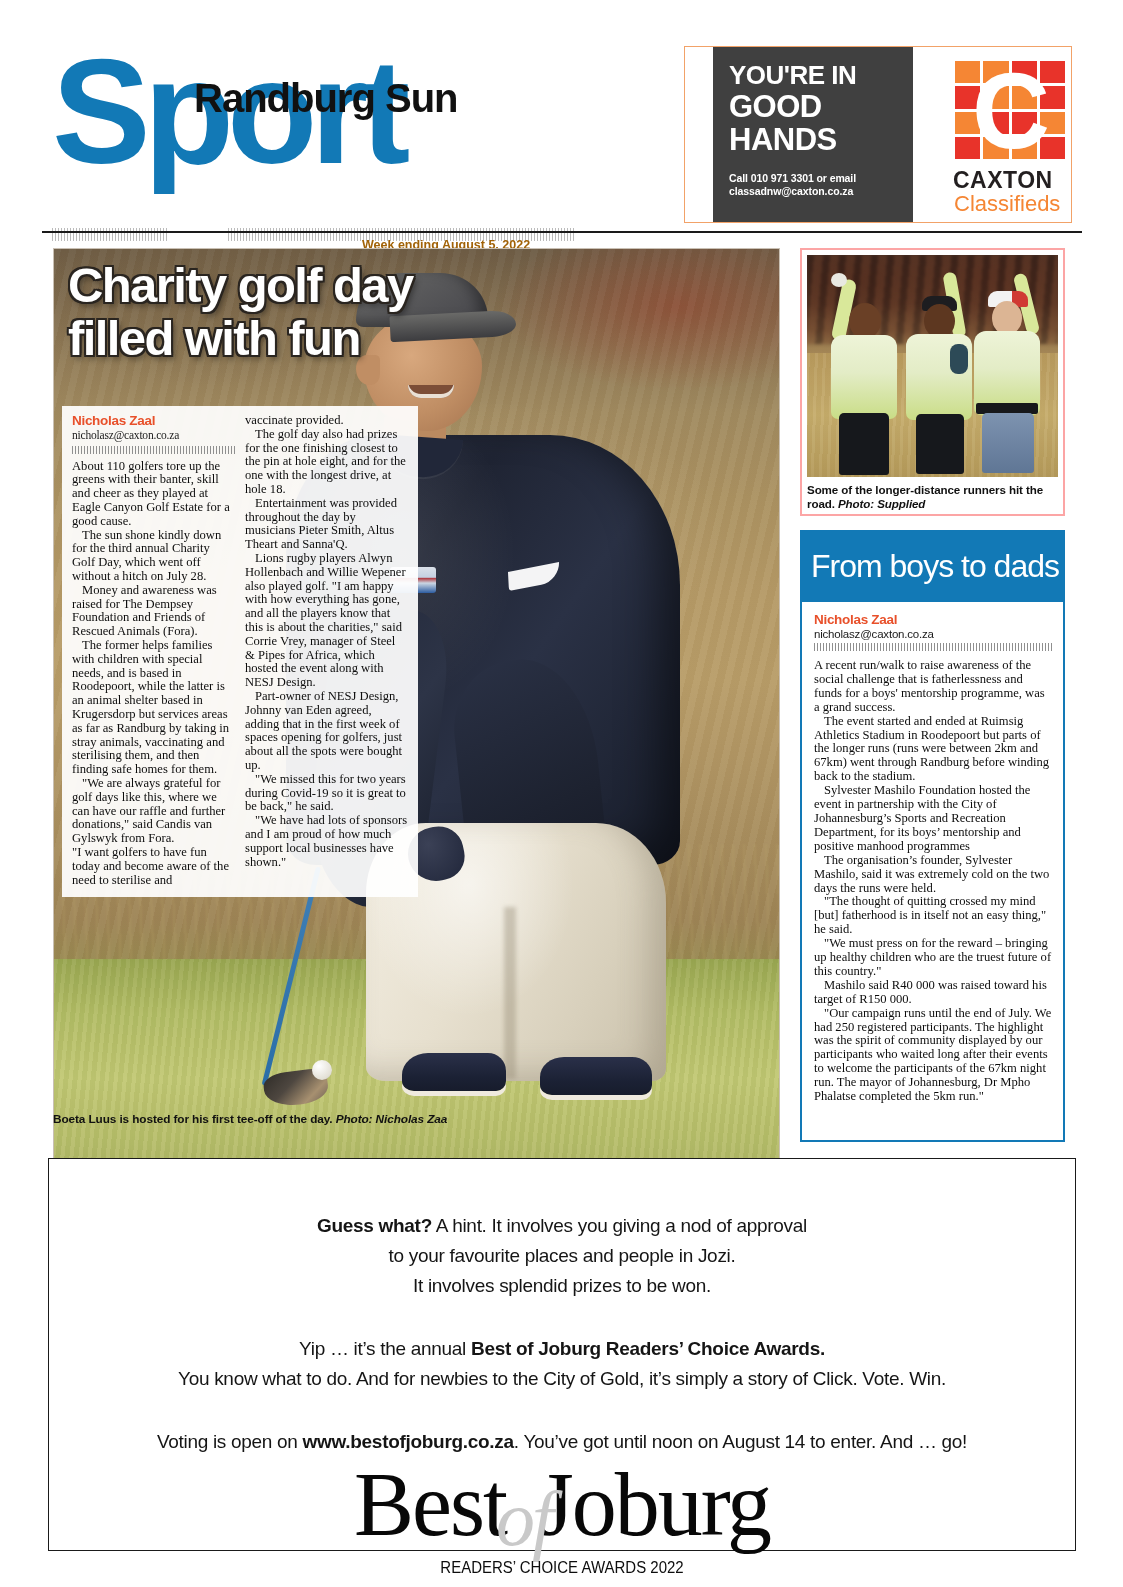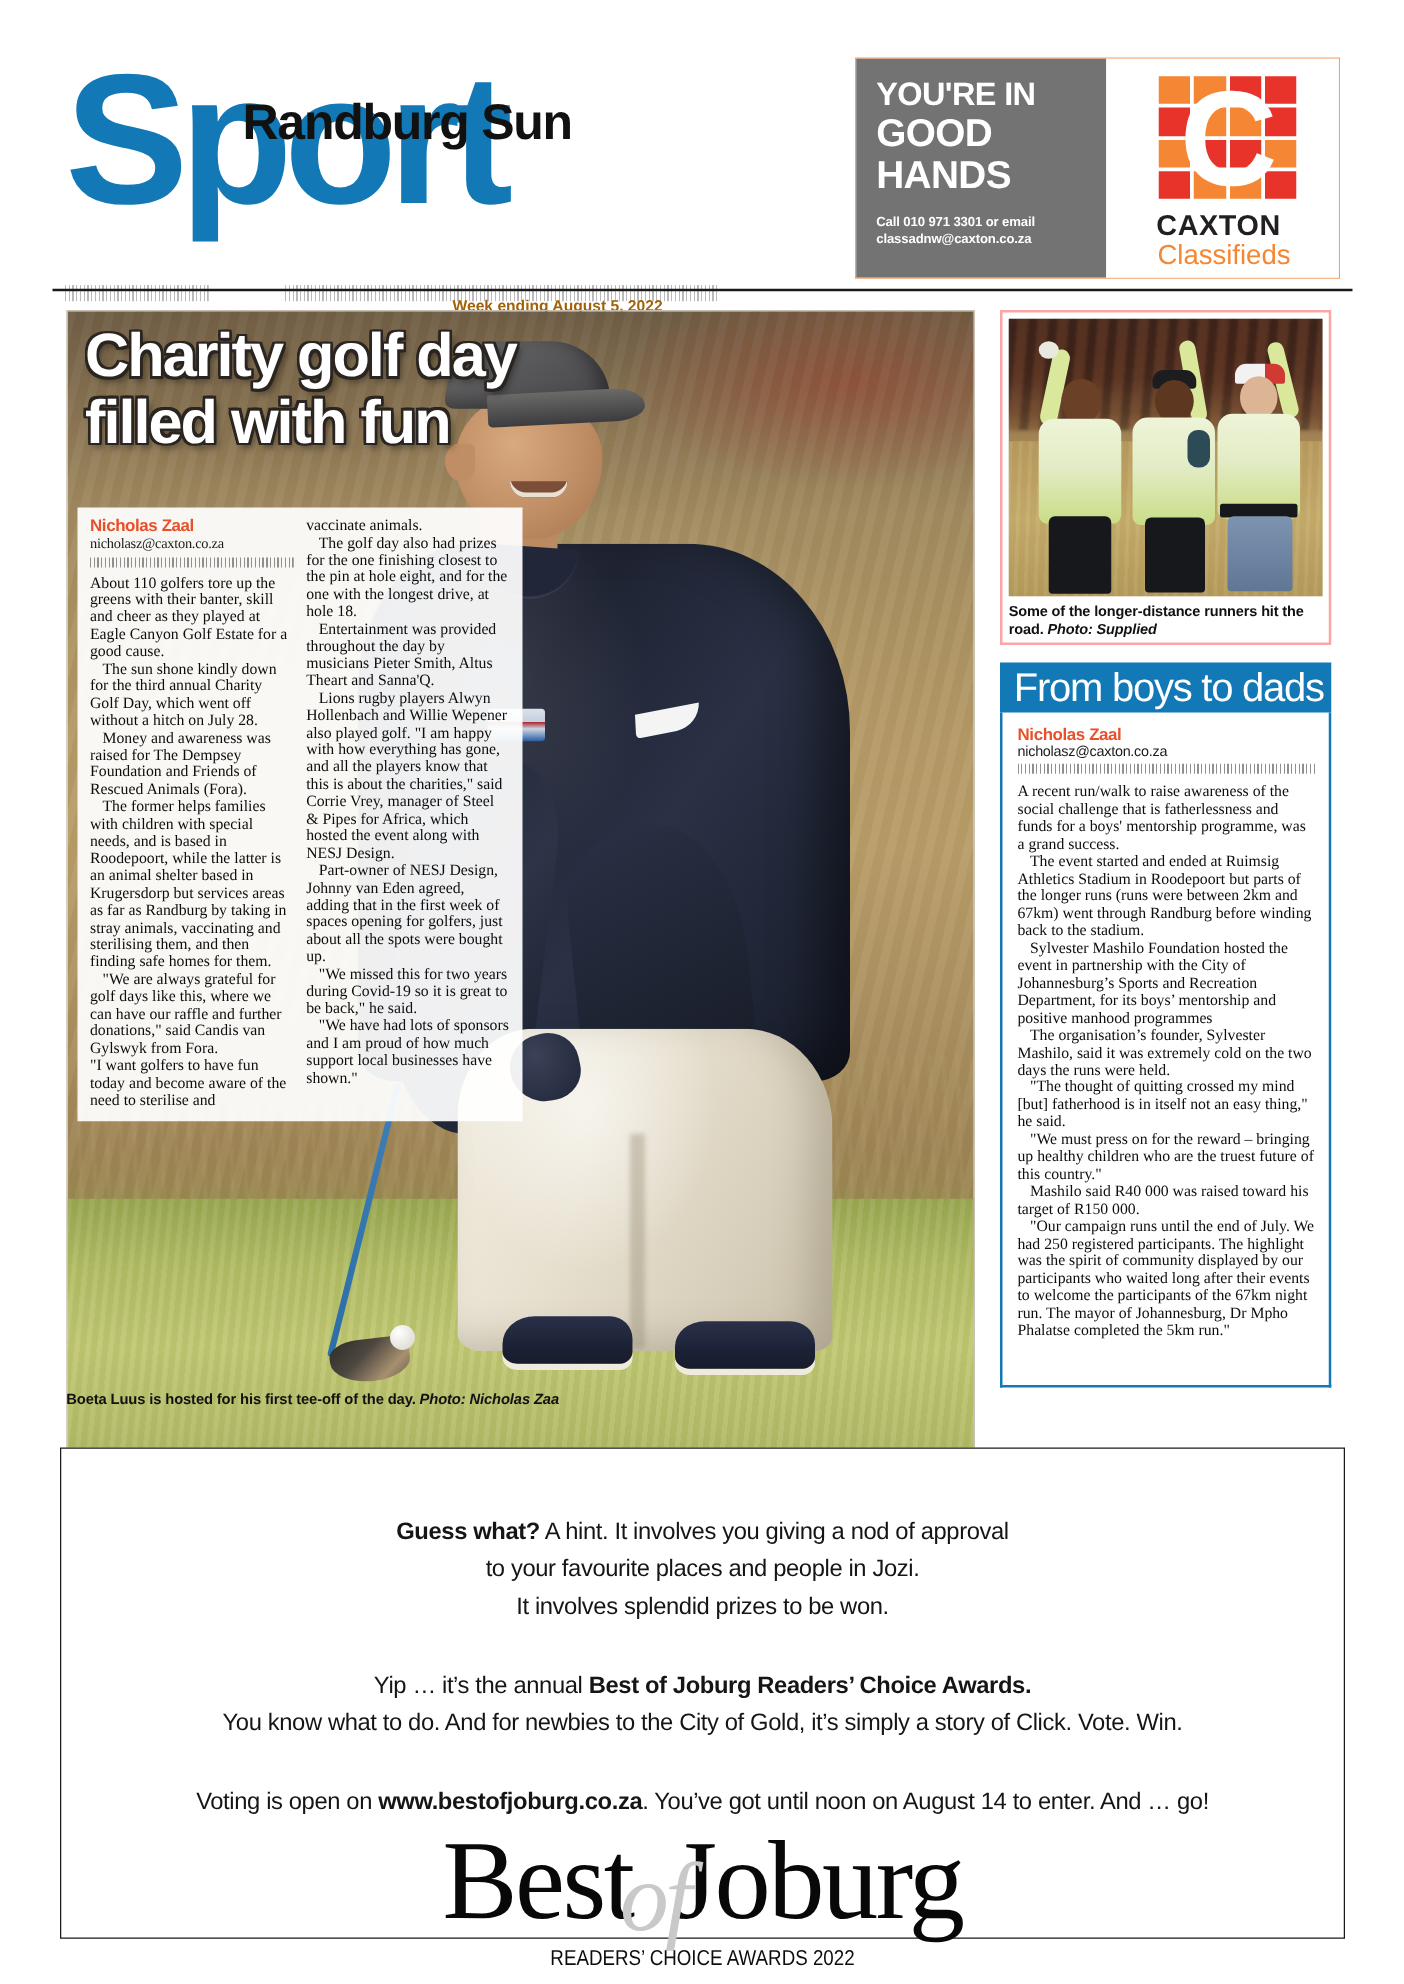--- a/index.html
+++ b/index.html
@@ -81,24 +81,25 @@
     position: absolute;
     left: 642px; top: 16px;
     width: 388px;
     height: 177px;
     border: 1px solid #f2a268;
     box-sizing: border-box;
     display: flex;
   }
   .caxton-left {
     width: 200px;
-    background: #737373;
+    background: #404040;
     color: #ffffff;
     padding: 16px 0 0 16px;
     box-sizing: border-box;
+    margin-left: 28px;
   }
   .cx-l1, .cx-l2, .cx-l3 {
     font-weight: bold;
     line-height: 0.95;
     letter-spacing: -0.5px;
   }
   .cx-l1 { font-size: 26px; }
   .cx-l2 { font-size: 31px; margin-top: 4px; }
   .cx-l3 { font-size: 31px; margin-top: 4px; }
   .cx-call {
@@ -483,21 +484,21 @@
     line-height: 14px;
     color: #111;
     letter-spacing: -0.1px;
   }
   .rail-caption em { font-style: italic; }
 
   .rail-header {
     margin-top: 14px;
     background: #1279b6;
     color: #ffffff;
-    height: 40px;
+    height: 72px;
     display: flex;
     align-items: center;
     padding-left: 11px;
     box-sizing: border-box;
     font-size: 32px;
     font-weight: normal;
     letter-spacing: -1px;
   }
   .rail-body {
     border-left: 2px solid #1279b6;
@@ -674,21 +675,21 @@
         <div class="byline-mail">nicholasz@caxton.co.za</div>
         <div class="byline-rule"></div>
         <p class="first">About 110 golfers tore up the greens with their banter, skill and cheer as they played at Eagle Canyon Golf Estate for a good cause.</p>
         <p>The sun shone kindly down for the third annual Charity Golf Day, which went off without a hitch on July 28.</p>
         <p>Money and awareness was raised for The Dempsey Foundation and Friends of Rescued Animals (Fora).</p>
         <p>The former helps families with children with special needs, and is based in Roodepoort, while the latter is an animal shelter based in Krugersdorp but services areas as far as Randburg by taking in stray animals, vaccinating and sterilising them, and then finding safe homes for them.</p>
         <p>"We are always grateful for golf days like this, where we can have our raffle and further donations," said Candis van Gylswyk from Fora.</p>
         <p class="noind">"I want golfers to have fun today and become aware of the need to sterilise and</p>
       </div>
       <div class="col">
-        <p class="noind">vaccinate animals.</p>
+        <p class="noind">vaccinate provided.</p>
         <p>The golf day also had prizes for the one finishing closest to the pin at hole eight, and for the one with the longest drive, at hole 18.</p>
         <p>Entertainment was provided throughout the day by musicians Pieter Smith, Altus Theart and Sanna'Q.</p>
         <p>Lions rugby players Alwyn Hollenbach and Willie Wepener also played golf. "I am happy with how everything has gone, and all the players know that this is about the charities," said Corrie Vrey, manager of Steel &amp; Pipes for Africa, which hosted the event along with NESJ Design.</p>
         <p>Part-owner of NESJ Design, Johnny van Eden agreed, adding that in the first week of spaces opening for golfers, just about all the spots were bought up.</p>
         <p>"We missed this for two years during Covid-19 so it is great to be back," he said.</p>
         <p>"We have had lots of sponsors and I am proud of how much support local businesses have shown."</p>
       </div>
     </div>
   </div>
 

